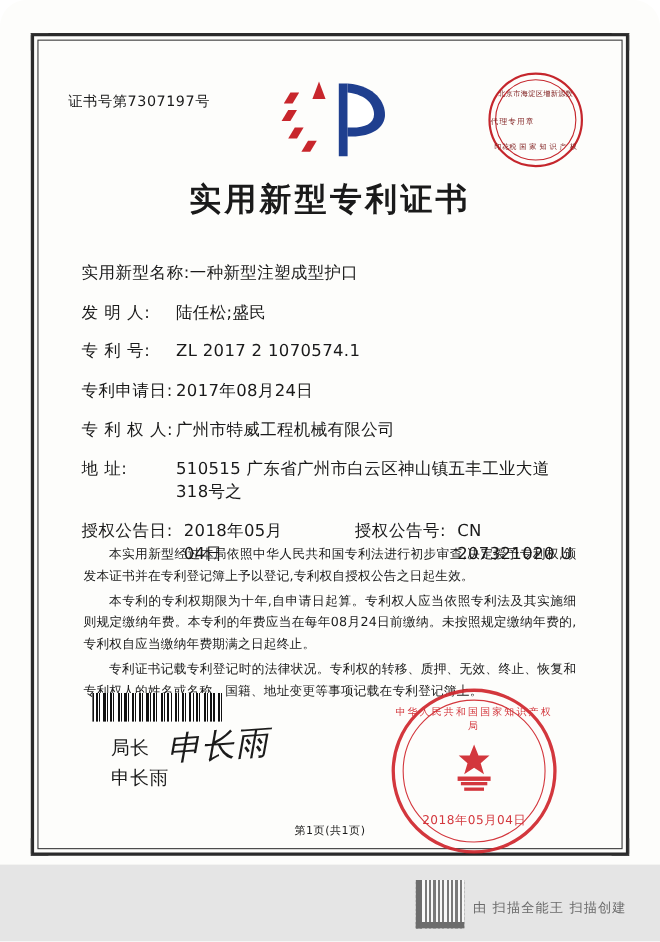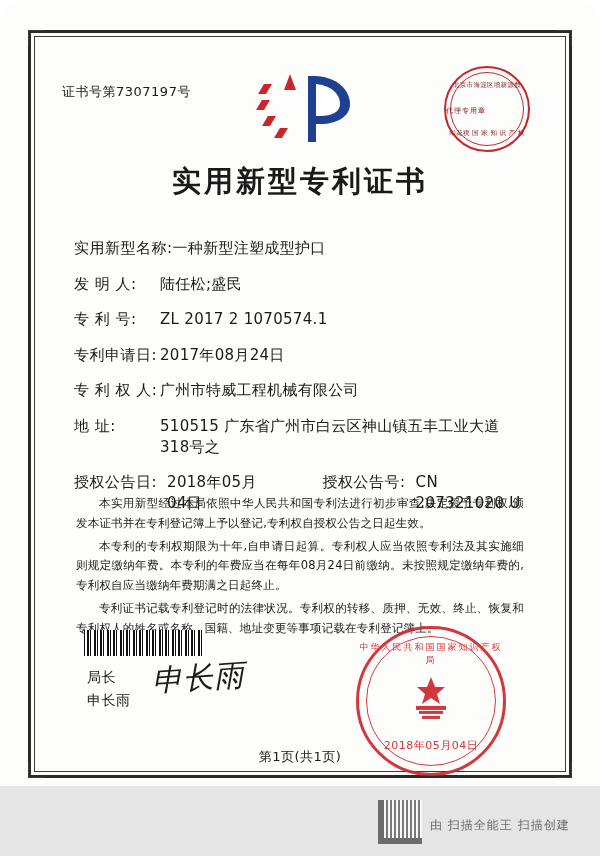--- a/index.html
+++ b/index.html
@@ -152,22 +152,22 @@
       repeating-linear-gradient(90deg,
         #111 0px, #111 1px, #fff 1px, #fff 3px,
         #111 3px, #111 5px, #fff 5px, #fff 6px,
         #111 6px, #111 7px, #fff 7px, #fff 10px,
         #111 10px, #111 12px, #fff 12px, #fff 13px);
   }
 
   
   .sig-block {
     position: absolute;
-    left: 87px; top: 666px;
-    font-size: 14px;
+    left: 101px; top: 666px;
+    font-size: 17px;
     line-height: 1.65;
     letter-spacing: 0.5px;
   }
   .sig-script {
     position: absolute;
     left: 152px; top: 658px;
     font-size: 30px;
     font-family: "DejaVu Serif", "Liberation Serif", serif;
     font-style: italic;
     color: #1b1b1b;
@@ -213,21 +213,21 @@
     font-size: 11px;
     letter-spacing: 0.5px;
   }
 
   
   .page-no {
     position: absolute;
     left: 0; top: 748px;
     width: 600px;
     text-align: center;
-    font-size: 13px;
+    font-size: 10px;
     letter-spacing: 0.5px;
   }
 
   
   .scan-strip {
     position: absolute;
     left: 0; bottom: 0;
     width: 600px; height: 70px;
     background: #e5e5e5;
   }

